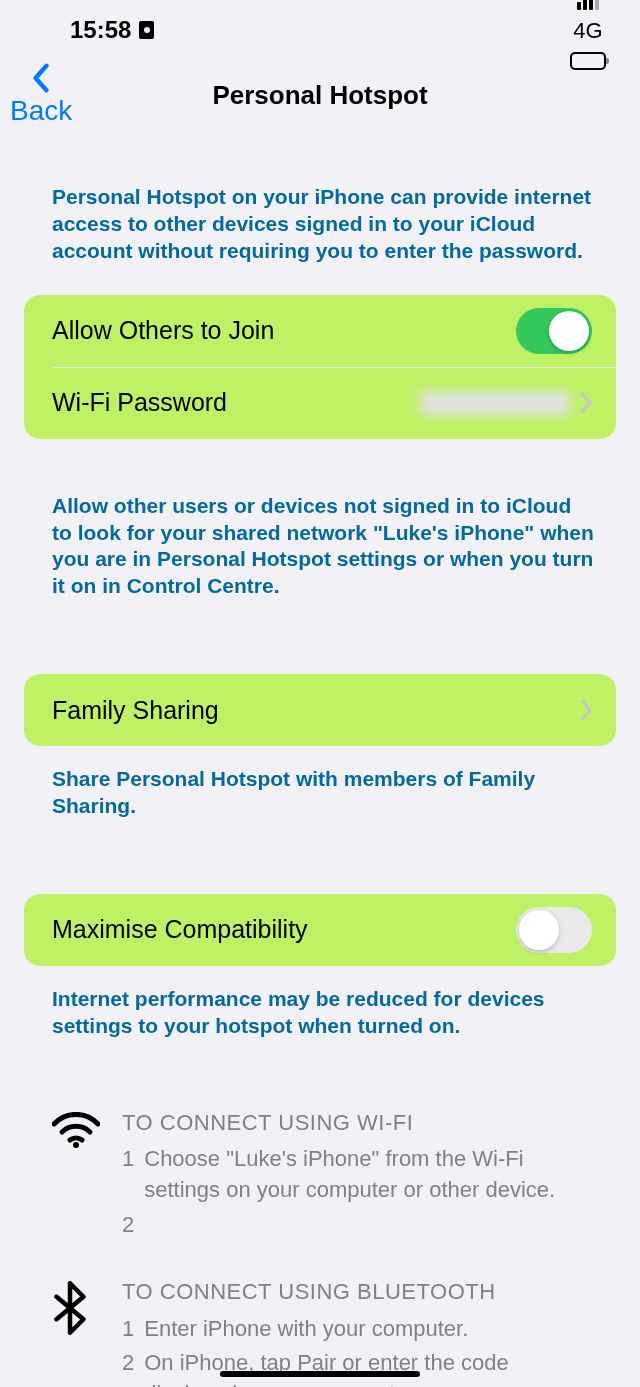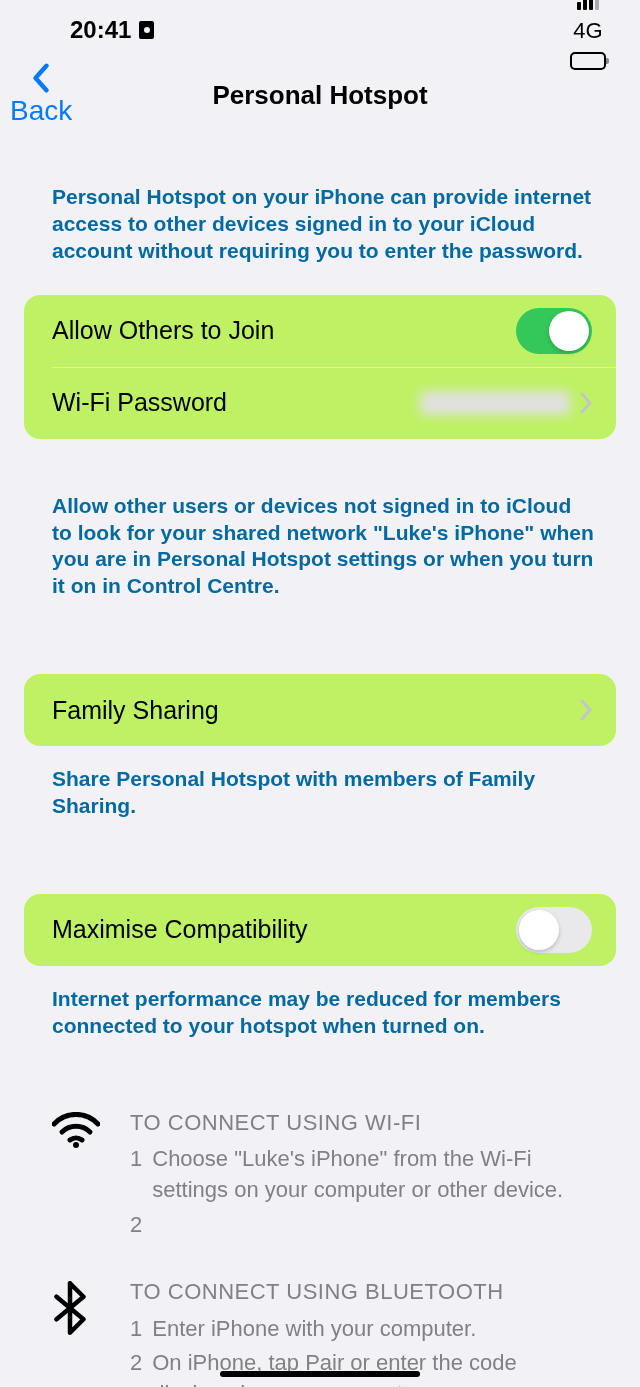--- a/index.html
+++ b/index.html
@@ -171,21 +171,21 @@
     border-radius: 50%;
     box-shadow: 0 2px 4px rgba(0,0,0,0.2);
   }
   .toggle.on .knob { right: 3px; }
   .toggle.off .knob { left: 3px; }
 
   
   .connect-block {
     display: flex;
     padding: 12px 52px 20px 52px;
-    gap: 30px;
+    gap: 22px;
   }
   .connect-icon {
     width: 48px;
     flex-shrink: 0;
     padding-top: 4px;
     color: #000;
   }
   .connect-text {
     flex: 1;
     color: #808085;
@@ -215,21 +215,21 @@
   }
 
   .spacer-lg { height: 44px; }
   .spacer-sm { height: 10px; }
 </style>
 </head>
 <body>
 
 <div class="status-bar">
   <div class="status-left">
-    <span>20:41</span>
+    <span>15:58</span>
     <span class="sim-icon"></span>
   </div>
   <div class="status-right">
     <span class="signal-bars">
       <span></span>
         <span></span>
         <span></span>
         <span></span>
     </span>
     <span class="net-label">4G</span>
@@ -287,21 +287,21 @@
 
 <div class="group">
   <div class="row">
     <span class="label">Maximise Compatibility</span>
     <span class="toggle off">
         <span class="knob"></span>
       </span>
   </div>
 </div>
 <div class="spacer-sm"></div>
-<div class="section-desc">Internet performance may be reduced for members connected to your hotspot when turned on.</div>
+<div class="section-desc">Internet performance may be reduced for devices settings to your hotspot when turned on.</div>
 
 <div class="spacer-lg"></div>
 
 <div class="connect-block">
   <div class="connect-icon">
     <svg viewBox="0 0 48 36" width="48" height="36">
       <path d="M2 12 A30 30 0 0 1 46 12" fill="none" stroke="#000" stroke-width="5" stroke-linecap="round"></path>
       <path d="M10 20 A20 20 0 0 1 38 20" fill="none" stroke="#000" stroke-width="5" stroke-linecap="round"></path>
       <path d="M18 28 A10 10 0 0 1 30 28" fill="none" stroke="#000" stroke-width="5" stroke-linecap="round"></path>
       <circle cx="24" cy="33" r="3" fill="#000"></circle>

